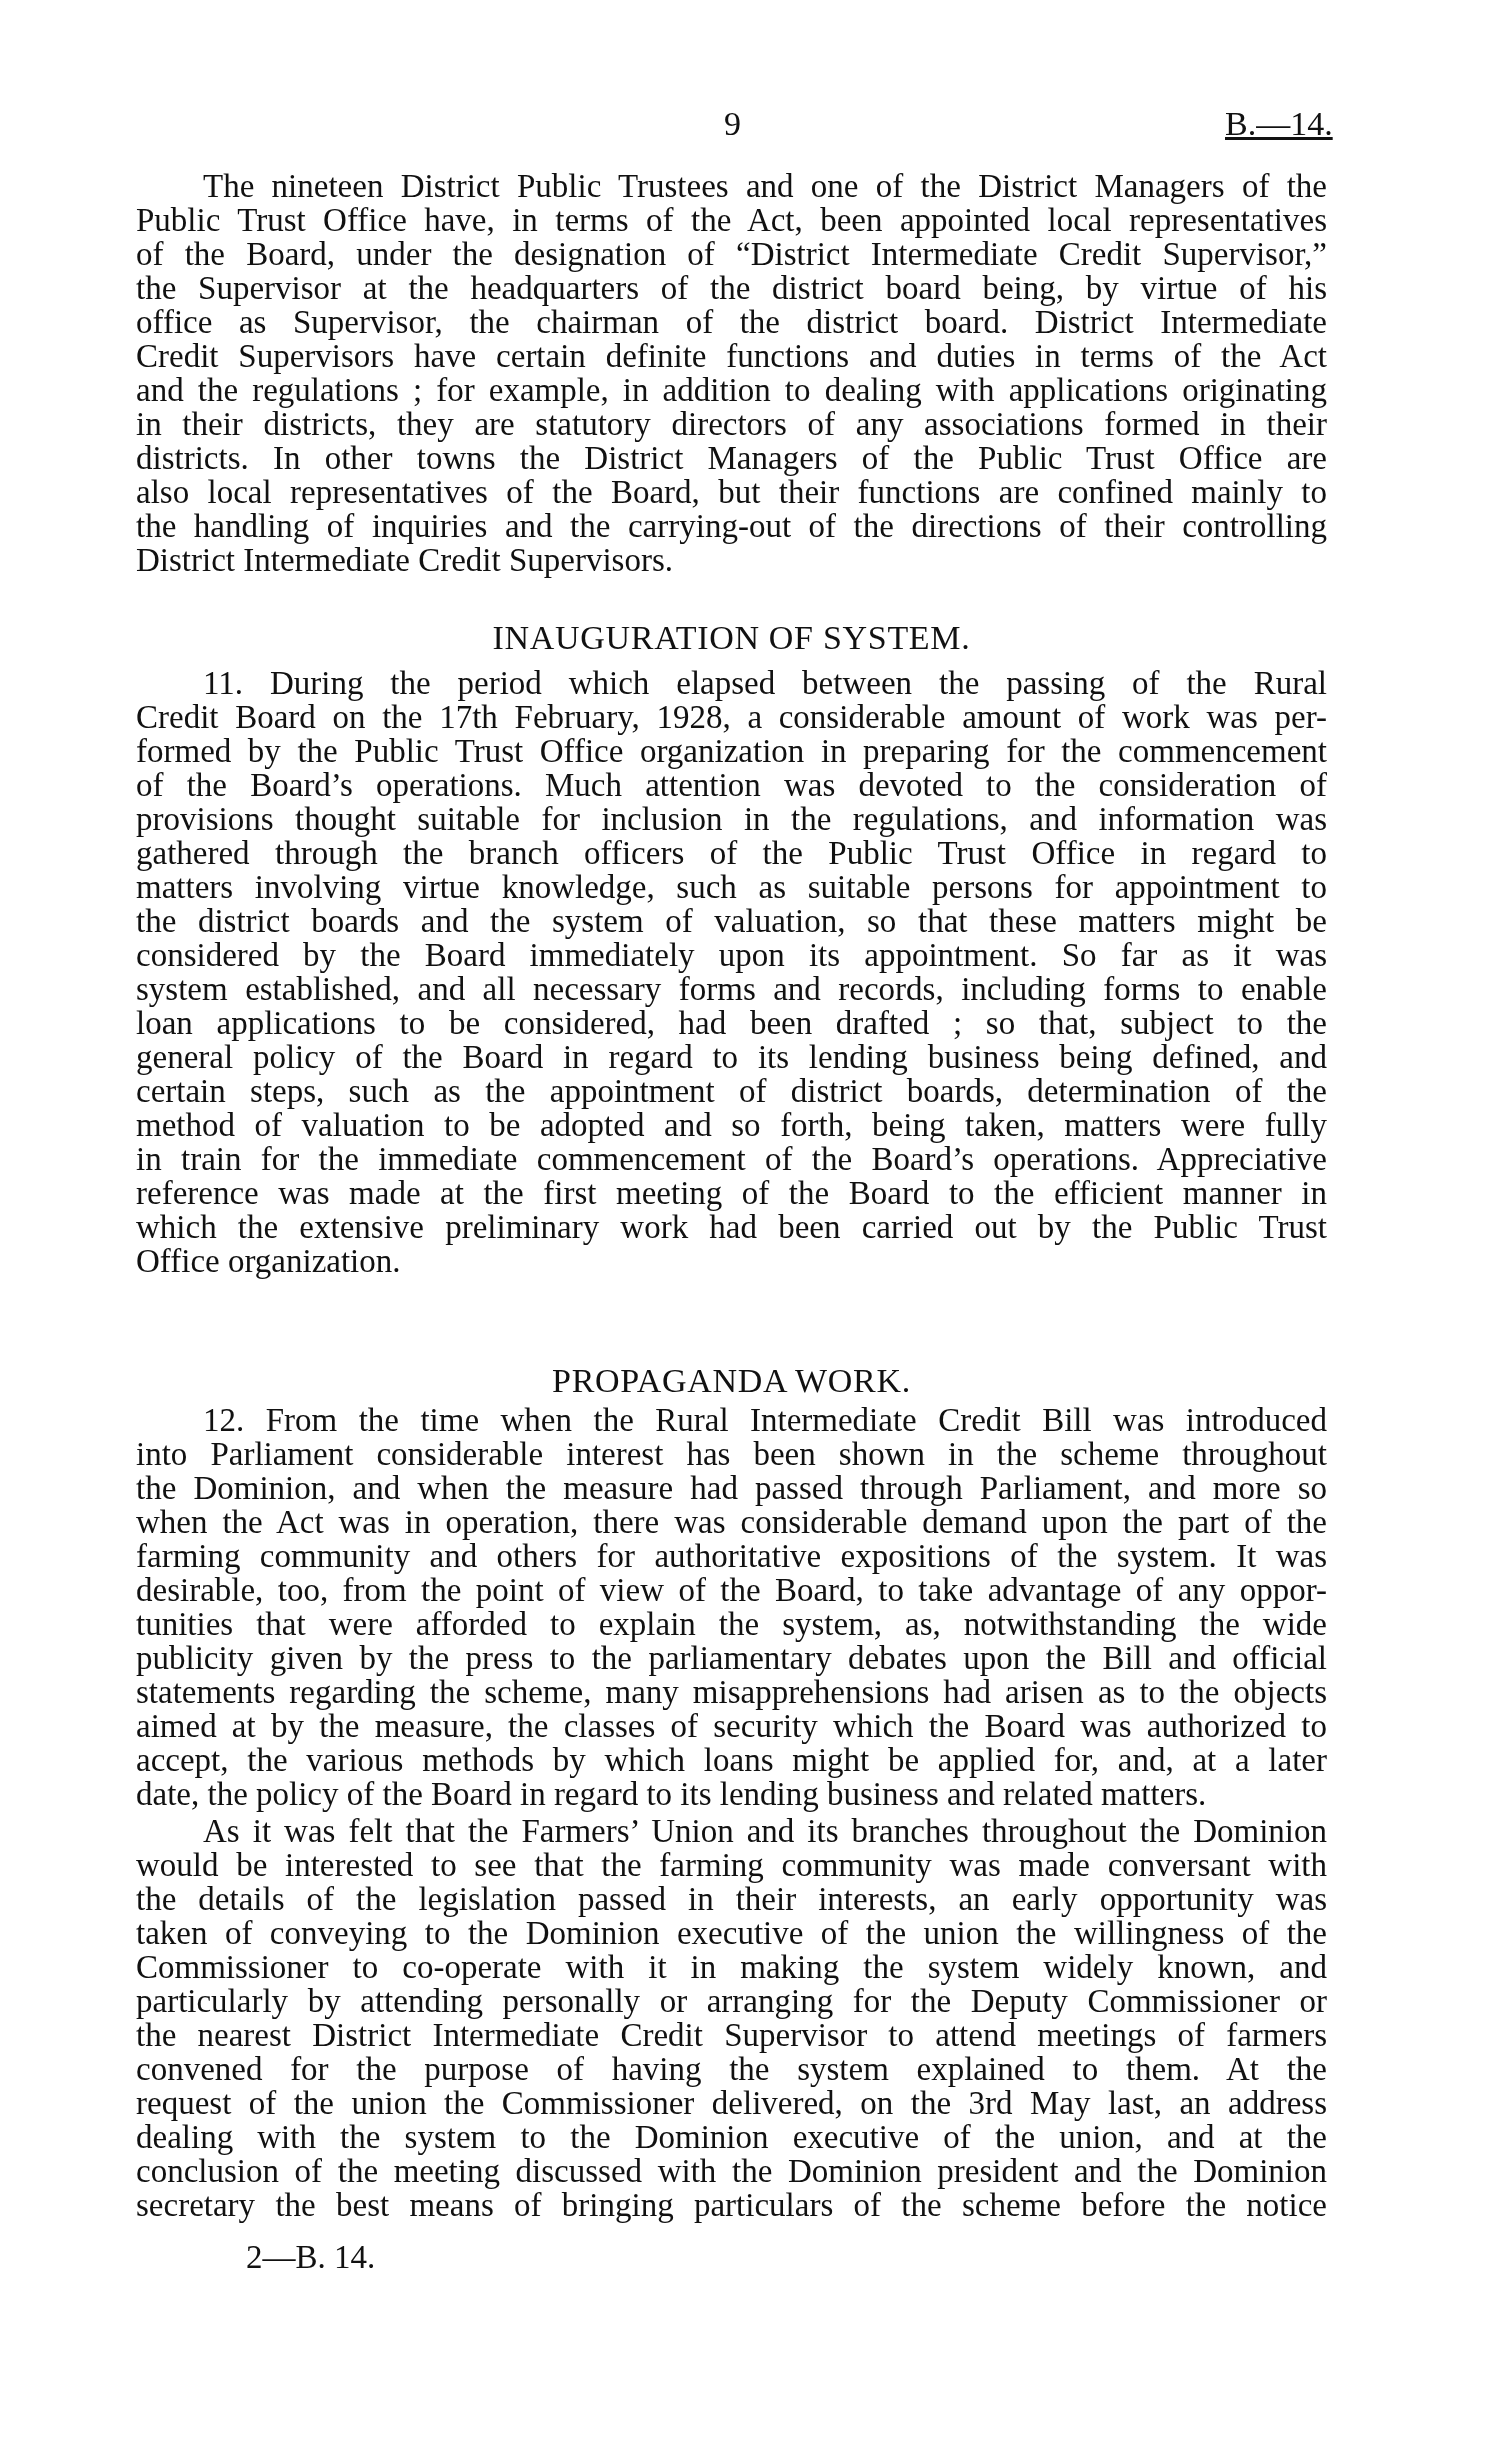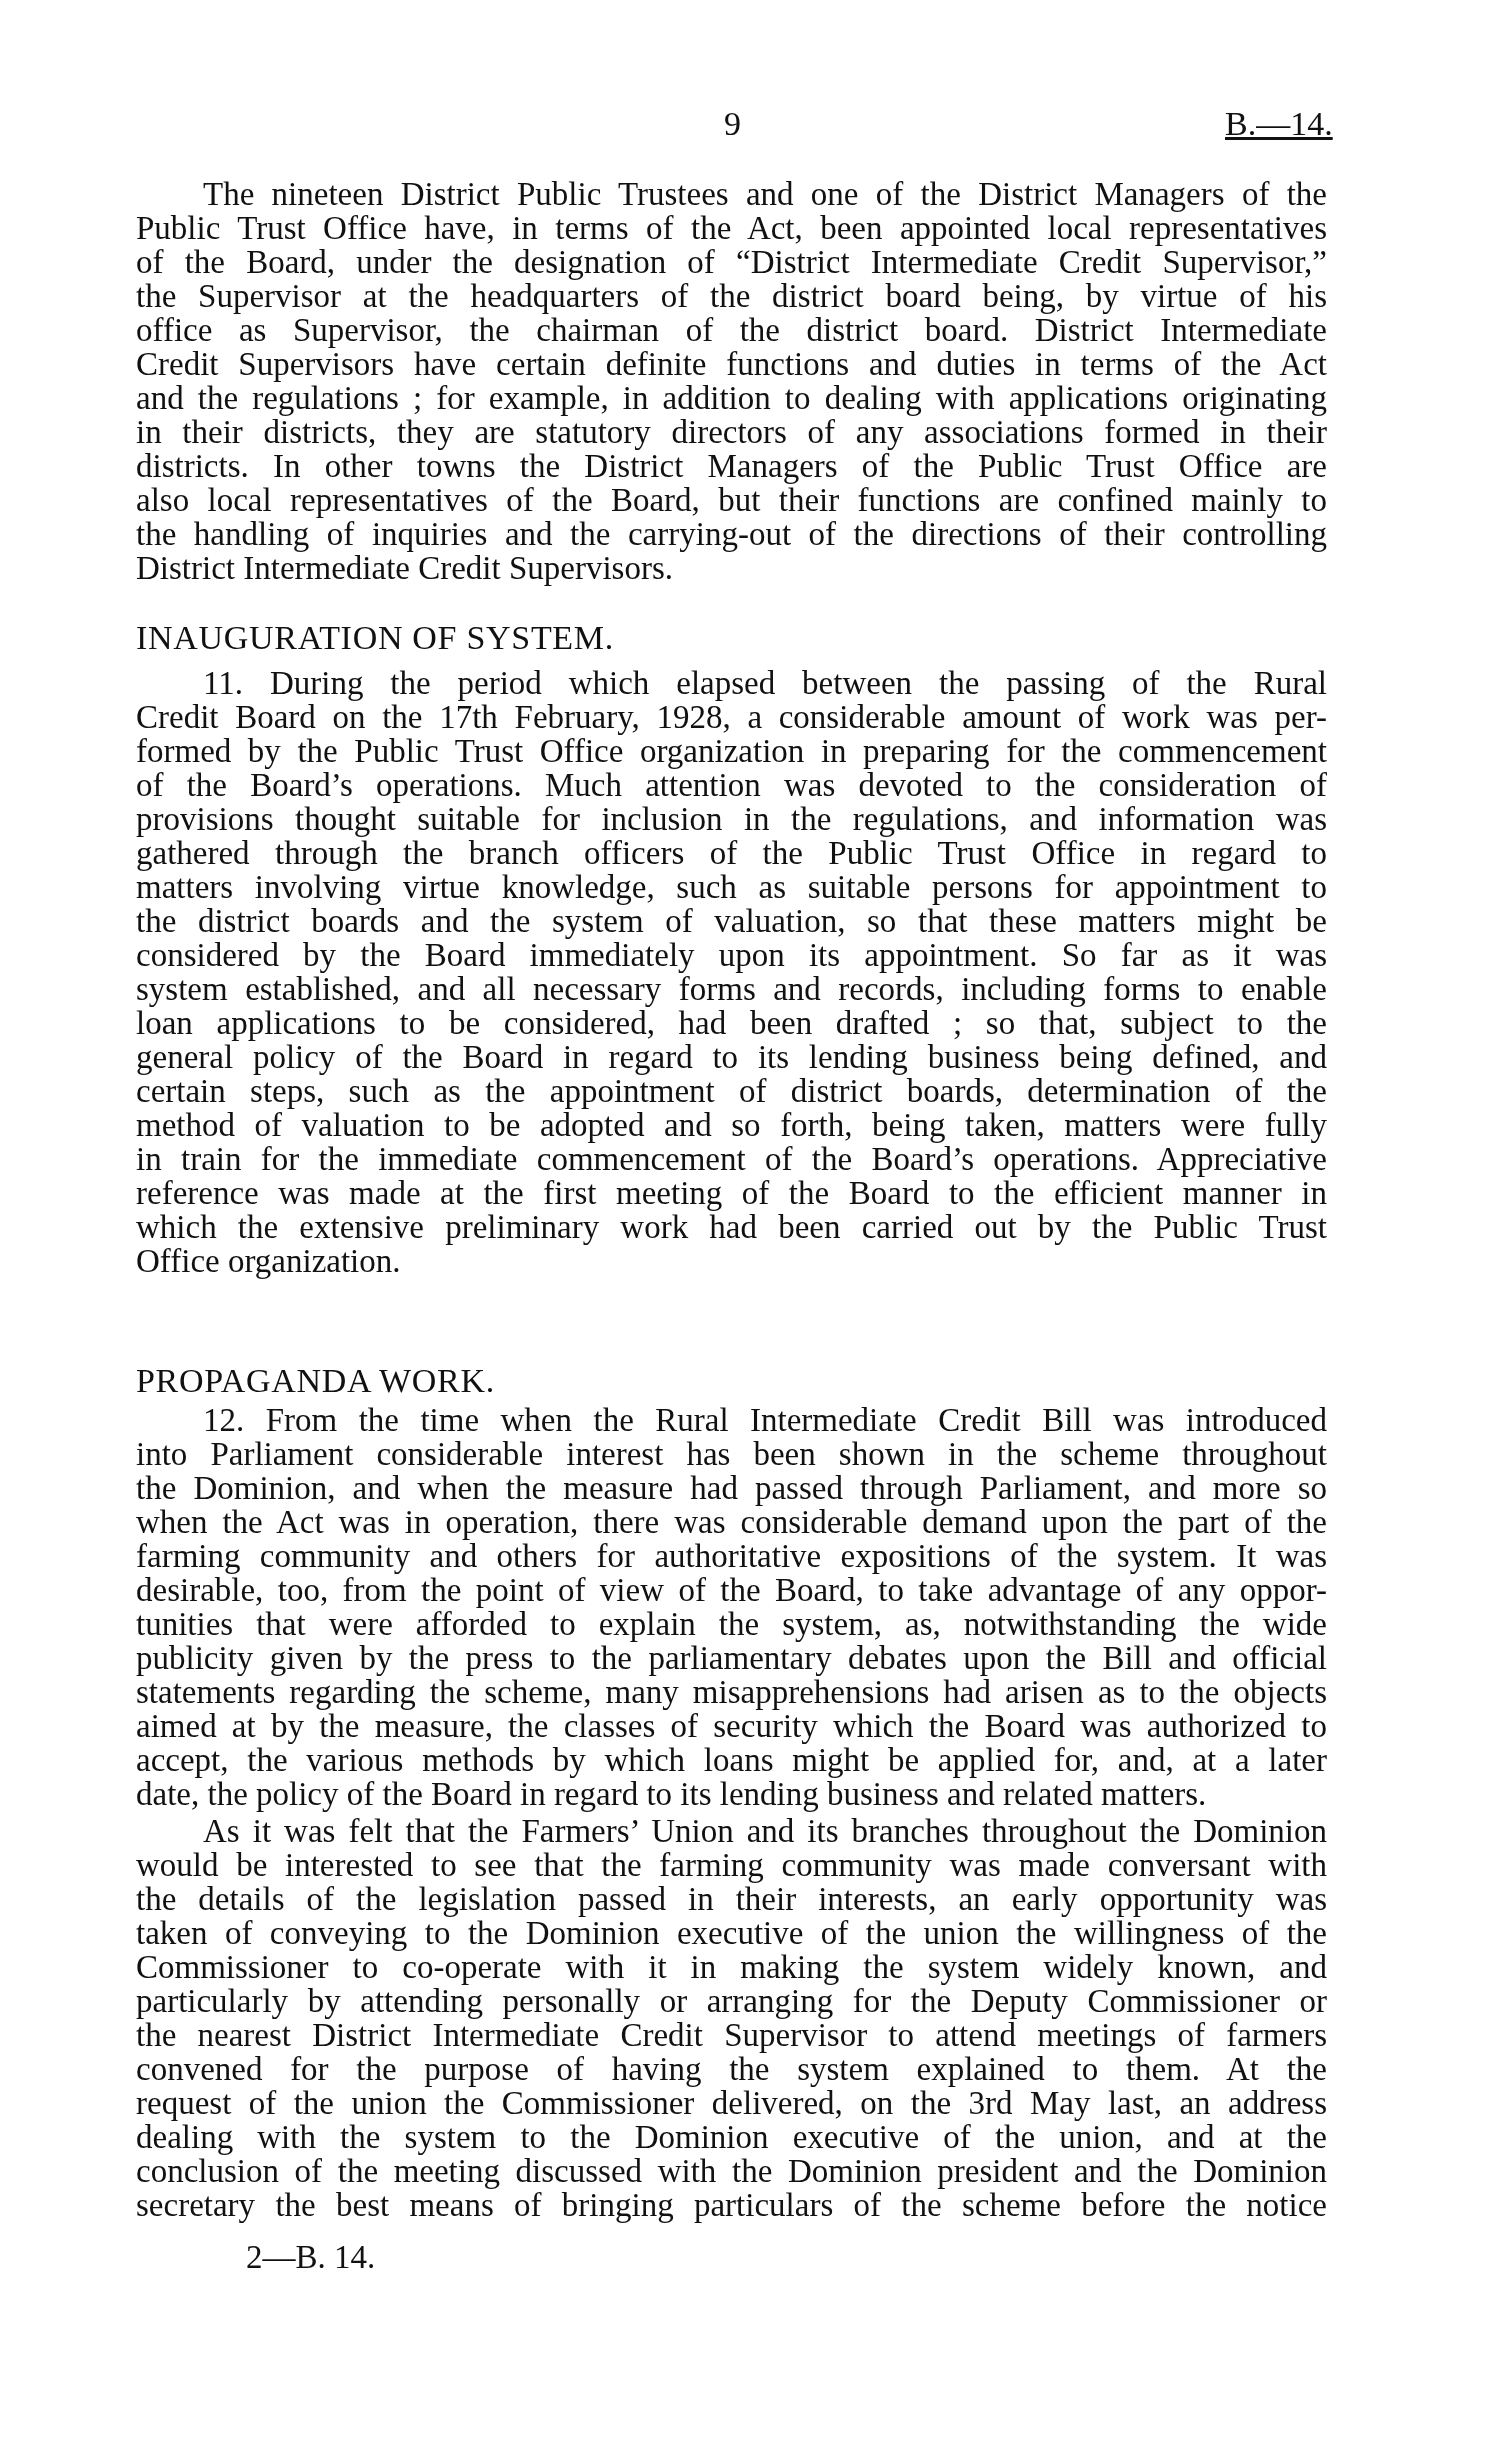--- a/index.html
+++ b/index.html
@@ -5,30 +5,30 @@
   html, body { margin:0; padding:0; background:#ffffff; }
   body { width:1490px; height:2462px; position:relative; overflow:hidden;
          font-family:"Liberation Serif", "DejaVu Serif", serif; color:#111111; }
   .hdr { position:absolute; top:103px; font-size:34px; line-height:41px; }
   #page-num { left:724px; }
   #doc-ref { left:1225px;text-decoration:underline; }
   .block { position:absolute; left:136px; width:1191px; font-size:33px; line-height:34px; }
   .ln { height:34px; white-space:nowrap; text-align:justify; text-align-last:justify; }
   .ln.last { text-align-last:left; }
   .ln.indent { padding-left:67px; }
-  .heading { position:absolute; left:136px; width:1191px; text-align:left; font-size:34px; line-height:41px; letter-spacing:0.7px; }
+  .heading { position:absolute; left:136px; width:1191px; text-align:center; font-size:34px; line-height:41px; letter-spacing:0.7px; }
   #footer-ref { position:absolute; left:226px; top:2237px; font-size:33px; line-height:41px;margin-left:20px; }
 </style>
 </head>
 <body>
 
 <div id="page-num" class="hdr">9</div>
 <div id="doc-ref" class="hdr">B.—14.</div>
 
-<div class="block" style="top:177px;">
+<div class="block" style="top:169px;">
     <div class="ln indent">The nineteen District Public Trustees and one of the District Managers of the</div>
     <div class="ln">Public Trust Office have, in terms of the Act, been appointed local representatives</div>
     <div class="ln">of the Board, under the designation of “District Intermediate Credit Supervisor,”</div>
     <div class="ln">the Supervisor at the headquarters of the district board being, by virtue of his</div>
     <div class="ln">office as Supervisor, the chairman of the district board.  District Intermediate</div>
     <div class="ln">Credit Supervisors have certain definite functions and duties in terms of the Act</div>
     <div class="ln">and the regulations ; for example, in addition to dealing with applications originating</div>
     <div class="ln">in their districts, they are statutory directors of any associations formed in their</div>
     <div class="ln">districts.  In other towns the District Managers of the Public Trust Office are</div>
     <div class="ln">also local representatives of the Board, but their functions are confined mainly to</div>

